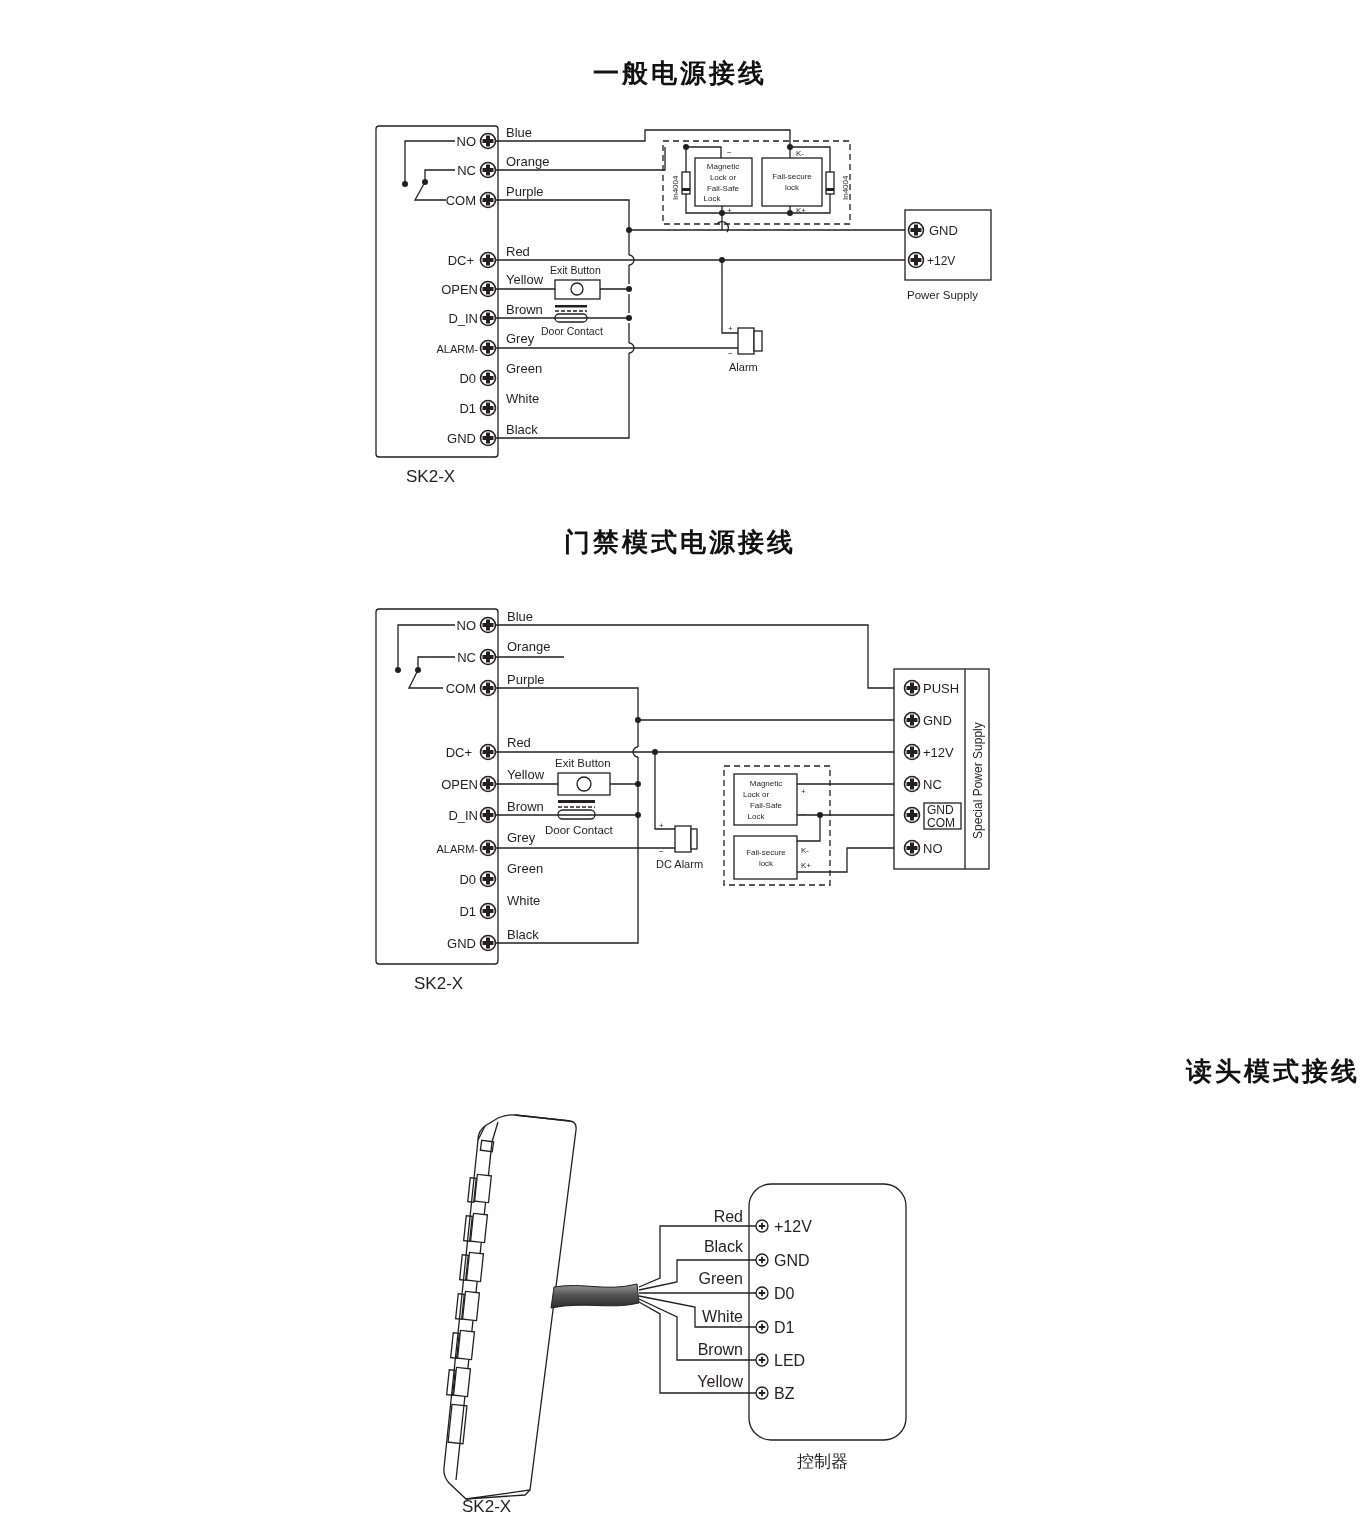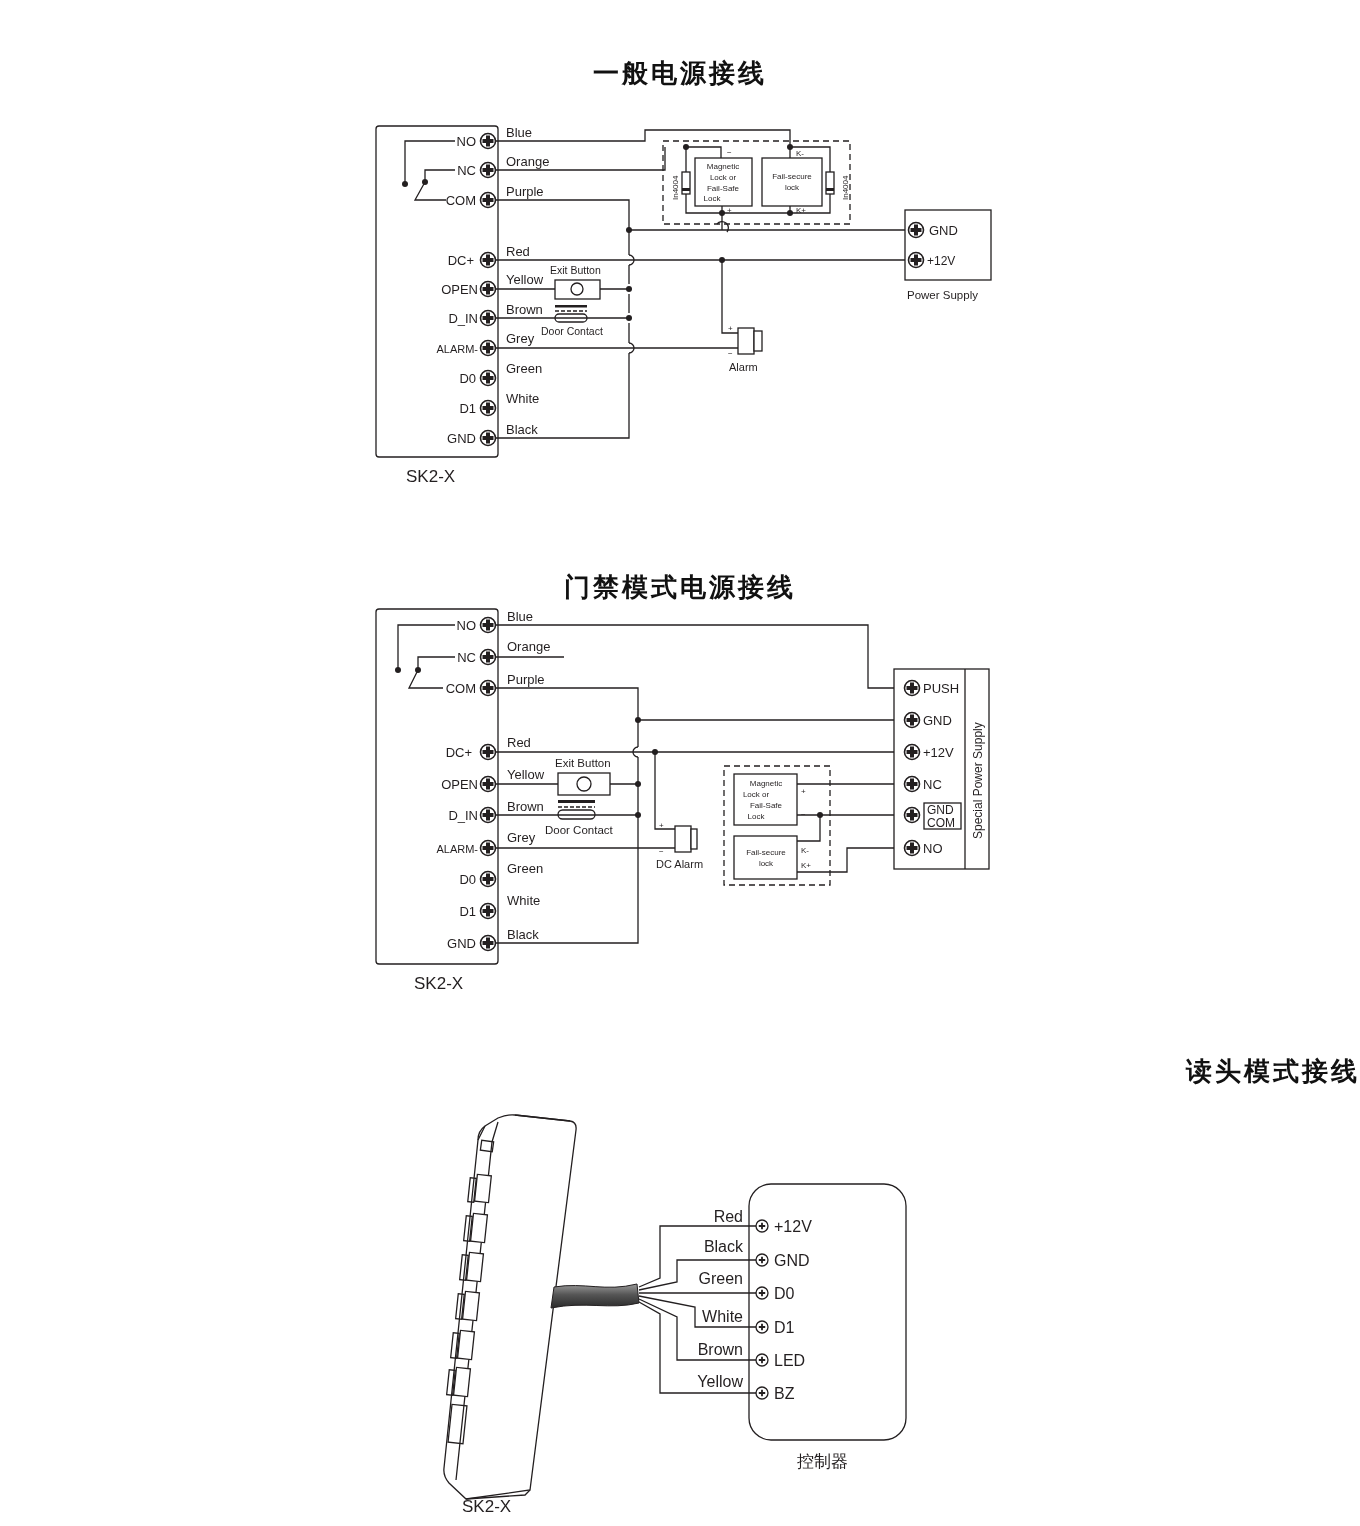--- a/index.html
+++ b/index.html
@@ -16,21 +16,21 @@
   .dot { fill: #231f20; }
   .lbl { font-size: 13px; }
   .sm { font-size: 9.5px; }
   .xs { font-size: 8px; }
   .model { font-size: 17px; }
 </style>
 </head>
 <body>
 
 <div class="title" style="top:56px;">一般电源接线</div>
-<div class="title" style="top:570px;">门禁模式电源接线</div>
+<div class="title" style="top:525px;">门禁模式电源接线</div>
 <div class="title" style="top:1054px;text-align:right;">读头模式接线</div>
 
 <svg style="top:0;" width="1360" height="500">
   <defs>
     <g id="screw">
       <circle cx="0" cy="0" r="7.5" fill="#fff" stroke="#231f20" stroke-width="1.6"></circle>
       <path d="M-2 -5.5 H2 V-2 H5.5 V2 H2 V5.5 H-2 V2 H-5.5 V-2 H-2 Z" fill="#231f20"></path>
     </g>
     <g id="screwsm">
       <circle cx="0" cy="0" r="6" fill="#fff" stroke="#231f20" stroke-width="1.3"></circle>

